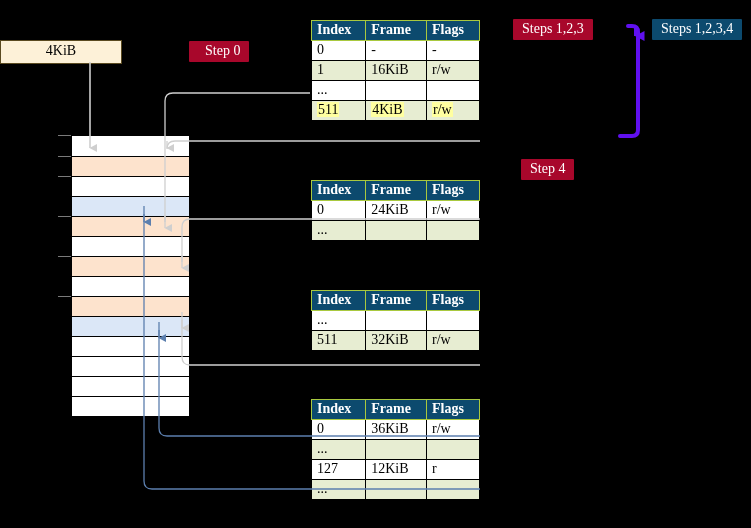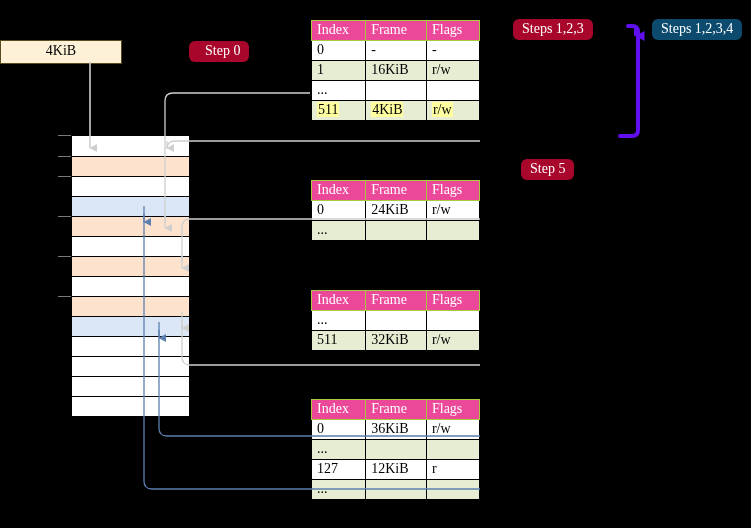--- a/index.html
+++ b/index.html
@@ -12,21 +12,21 @@
 
   
   .badge{
     position:absolute;
     font-family:"Liberation Serif", serif;
     font-size:14px;
     color:#ffffff;
     padding:2px 9px 3px 9px;
     line-height:16px;
     white-space:nowrap;
-    border-radius:6px;
+    border-radius:1px;
   }
   .badge-crimson{background:#a8072b;}
   .badge-violet{background:#0c4a6e;}
 
   
   .kib-box{
     position:absolute;
     background:#fdf1d8;
     border:1px solid #5a4a20;
     font-size:14px;
@@ -68,23 +68,23 @@
   .ptable td,.ptable th{
     border:1px solid #000;
     padding:1px 5px 2px 5px;
     text-align:left;
     font-weight:normal;
     height:20px;
     box-sizing:border-box;
     vertical-align:middle;
   }
   .ptable thead th{
-    background:#ec4899;
+    background:#0c4a6e;
     color:#ffffff;
-    font-weight:normal;
+    font-weight:bold;
     border:1px solid #a9c93f;
     font-size:14px;
   }
   .ptable tr.alt td{background:#e7edd2;}
   .ptable tr.plain td{background:#ffffff;}
   .hl{background:#ffffa0;padding:0 1px;}
   .col-index{width:57px;}
   .col-frame{width:64px;margin-top:39px;}
   .col-flags{width:56px;}
 
@@ -103,21 +103,21 @@
   <div class="badge badge-crimson" style="left:189px;top:41px;padding-left:16px;">
     <span>Step 0</span>
   </div>
   <div class="badge badge-crimson" style="left:513px;top:19px;">
     <span>Steps 1,2,3</span>
   </div>
   <div class="badge badge-violet" style="left:652px;top:19px;">
     <span>Steps 1,2,3,4</span>
   </div>
   <div class="badge badge-crimson" style="left:521px;top:159px;">
-    <span>Step 5</span>
+    <span>Step 4</span>
   </div>
 
   <div class="memcol" style="left:71px;top:135px;width:119px;height:281px;">
     <div class="memrow white" style="top:0px;height:21px;"></div>
     <div class="memrow peach" style="top:21px;height:20px;"></div>
     <div class="memrow white" style="top:41px;height:20px;"></div>
     <div class="memrow blue" style="top:61px;height:20px;"></div>
     <div class="memrow peach" style="top:81px;height:20px;"></div>
     <div class="memrow white" style="top:101px;height:20px;"></div>
     <div class="memrow peach" style="top:121px;height:20px;"></div>

